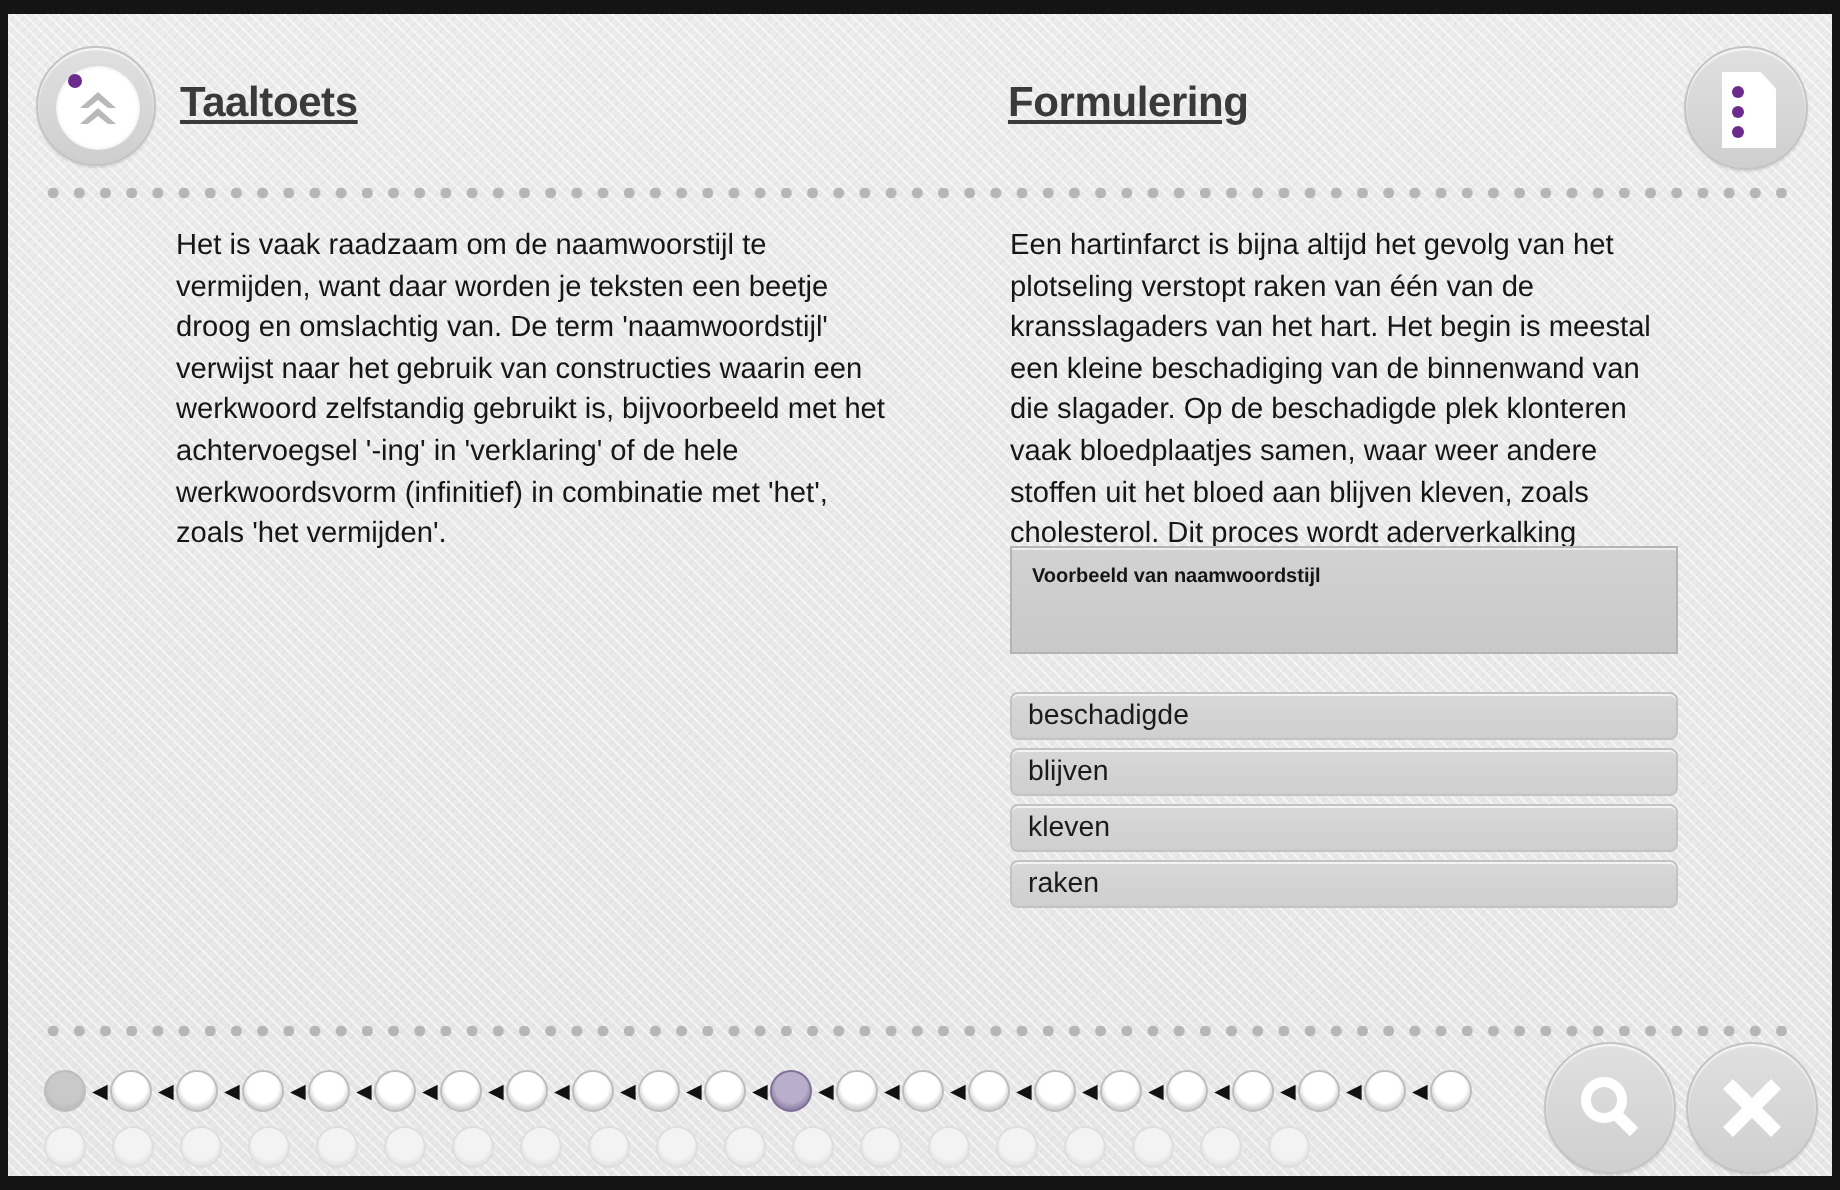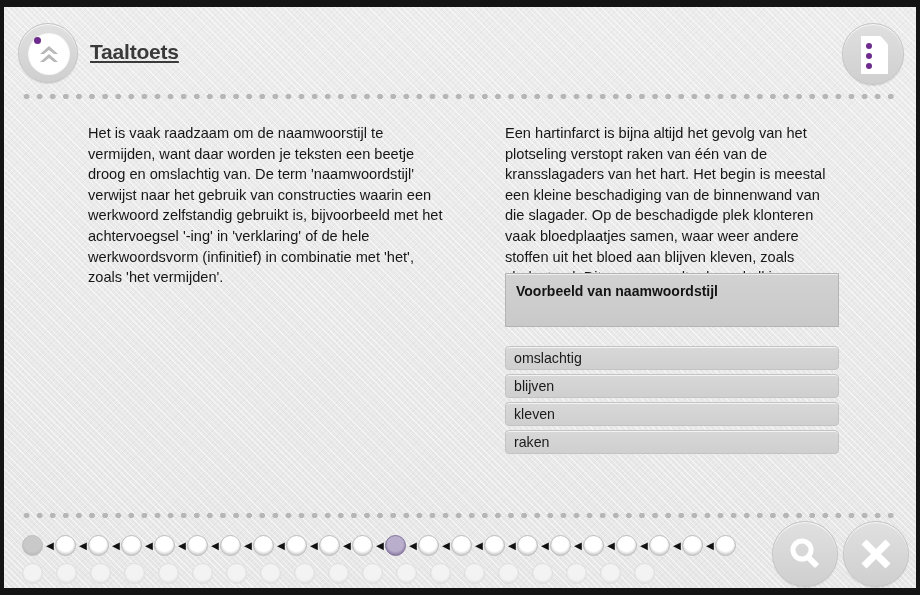--- a/index.html
+++ b/index.html
@@ -122,37 +122,36 @@
 
   
   .column { position: absolute; top: 106px; }
   #col-left  { left: 84px;  width: 362px; }
   #col-right { left: 501px; width: 334px; }
 
   .body-text {
     font-size: 14.6px;
     line-height: 20.6px;
     color: #161616;
-    margin-top: 10px;
   }
   #para-left-2 { margin-top: 20px; }
 
   
   #drop-box {
     position: absolute;
     left: 501px; top: 266px;
     width: 334px; height: 54px;
     background: linear-gradient(#d2d2d2, #c9c9c9);
     border: 1px solid #b4b4b4;
     box-shadow: inset 0 1px 0 rgba(255,255,255,0.6);
   }
   #drop-box-label {
     position: absolute;
     left: 10px; top: 9px;
-    font-size: 14px;
+    font-size: 10px;
     font-weight: bold;
     color: #141414;
   }
 
   
   #word-list {
     position: absolute;
     left: 501px; top: 339px;
     width: 334px;
   }
@@ -241,20 +240,21 @@
         <svg id="home-chevrons" viewBox="0 0 24 24">
           <path d="M12 4 L21 12 L17 12 L12 8 L7 12 L3 12 Z" fill="#b9b9b9"></path>
           <path d="M12 12 L21 20 L17 20 L12 16 L7 20 L3 20 Z" fill="#b9b9b9"></path>
         </svg>
       </div>
       <div id="home-dot"></div>
     </div>
 
     <div class="panel-title" id="title-left">Taaltoets</div>
 
+    <div class="panel-title" id="title-right">Formulering</div>
 
     <div class="circ-btn" id="doc-button">
       <div id="doc-page">
         <div class="doc-dot d1"></div>
         <div class="doc-dot d2"></div>
         <div class="doc-dot d3"></div>
       </div>
     </div>
   </div>
 
@@ -267,21 +267,21 @@
   <div class="column" id="col-right">
     <p class="body-text" id="para-right-1">Een hartinfarct is bijna altijd het gevolg van het plotseling verstopt raken van één van de kransslagaders van het hart. Het begin is meestal een kleine beschadiging van de binnenwand van die slagader. Op de beschadigde plek klonteren vaak bloedplaatjes samen, waar weer andere stoffen uit het bloed aan blijven kleven, zoals cholesterol. Dit proces wordt aderverkalking genoemd.</p>
   </div>
 
   <div id="drop-box">
     <div id="drop-box-label">Voorbeeld van naamwoordstijl</div>
   </div>
 
   <div id="word-list">
       <div class="word-chip">
-        <span>omslachtig</span>
+        <span>beschadigde</span>
       </div>
       <div class="word-chip">
         <span>blijven</span>
       </div>
       <div class="word-chip">
         <span>kleven</span>
       </div>
       <div class="word-chip">
         <span>raken</span>
       </div>

